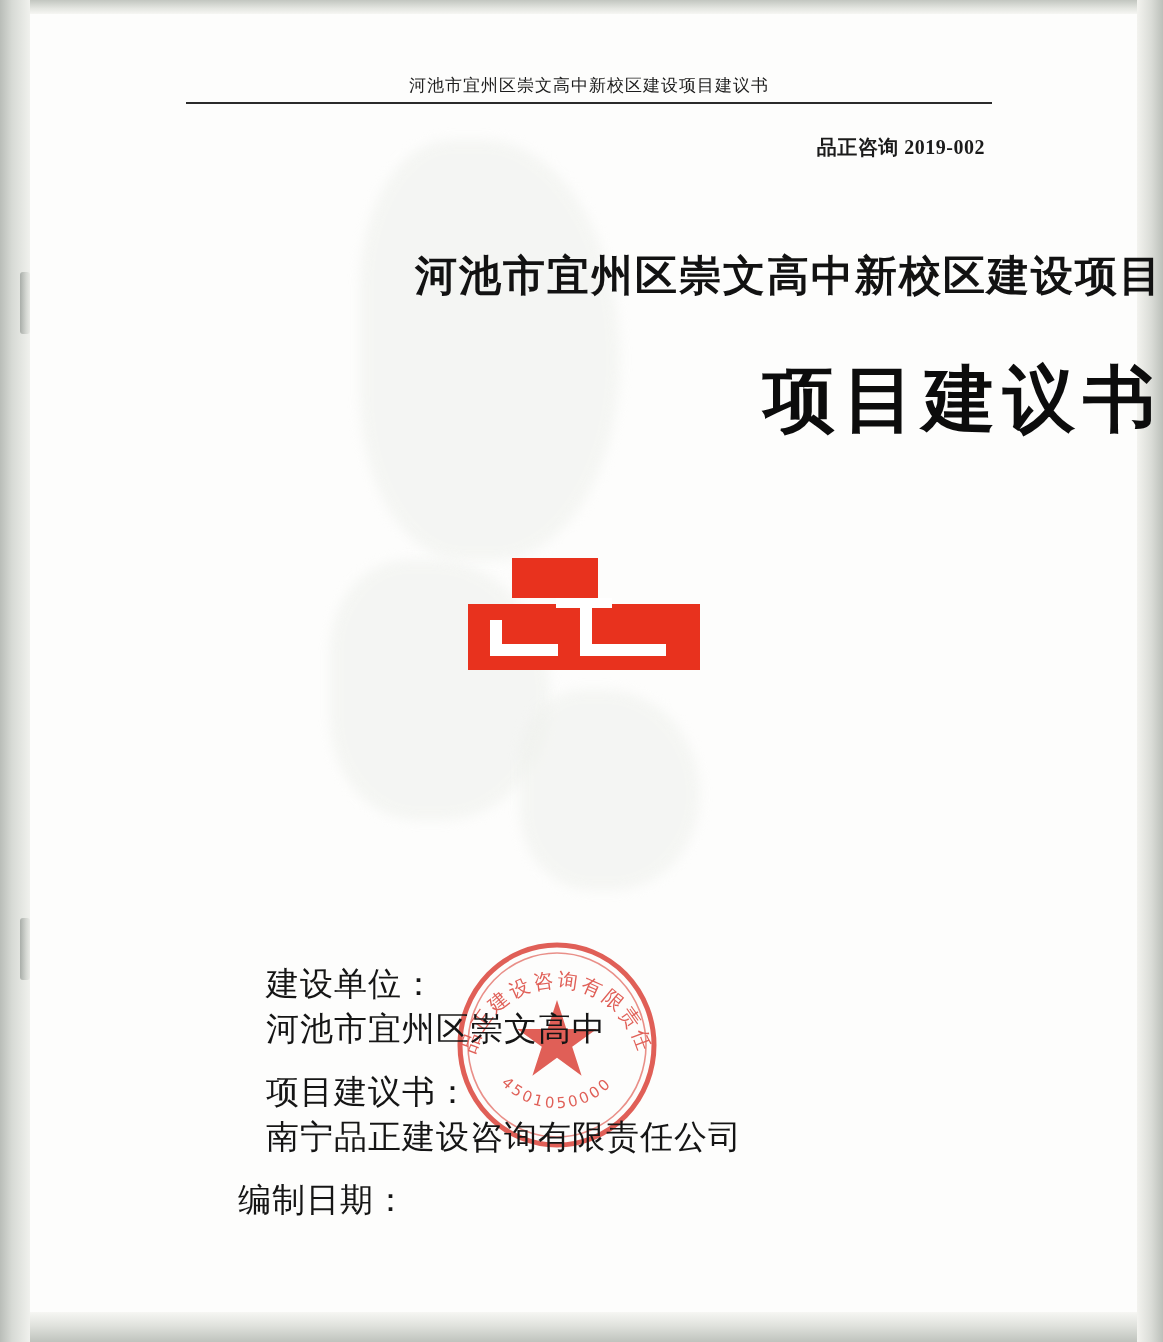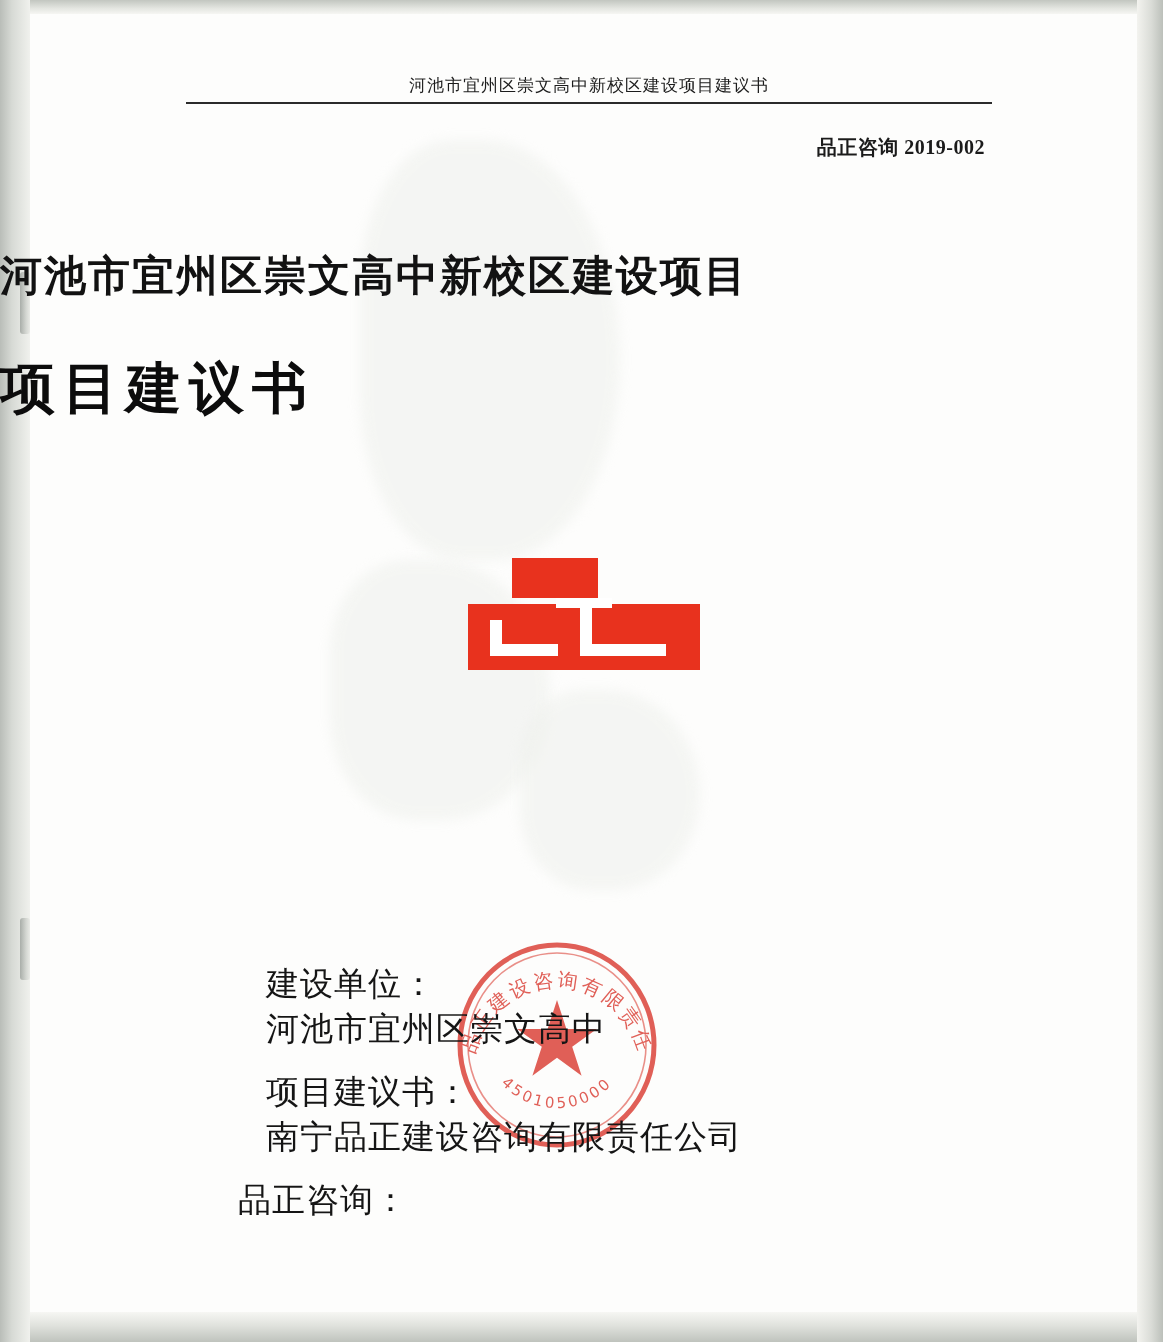--- a/index.html
+++ b/index.html
@@ -113,36 +113,36 @@
     font-weight: 700;
     margin-left: 31px;
   }
 
   
   #project-title {
     position: absolute;
     left: 0;
     top: 248px;
     width: 1163px;
-    text-align: left;
+    text-align: right;
     font-family: "DejaVu Sans", sans-serif;
     font-weight: 700;
     font-size: 42px;
     letter-spacing: 2px;
     color: #121212;
   }
   #doc-type-title {
     position: absolute;
     left: 0;
     top: 352px;
     width: 1163px;
-    text-align: left;
+    text-align: right;
     font-family: "DejaVu Sans", sans-serif;
     font-weight: 700;
-    font-size: 55px;
+    font-size: 72px;
     letter-spacing: 8px;
     color: #0c0c0c;
   }
 
   
   #logo {
     position: absolute;
     left: 468px;
     top: 558px;
     width: 232px;
@@ -240,17 +240,17 @@
   <div id="info-block">
     <div class="info-row">
       <span class="info-label">建设单位：</span>
       <span class="info-value">河池市宜州区崇文高中</span>
     </div>
     <div class="info-row">
       <span class="info-label">项目建议书：</span>
       <span class="info-value">南宁品正建设咨询有限责任公司</span>
     </div>
     <div class="info-row">
-      <span class="info-label">品正咨询：</span>
+      <span class="info-label">编制日期：</span>
     </div>
   </div>
 
 </div>
 
 </body></html>

